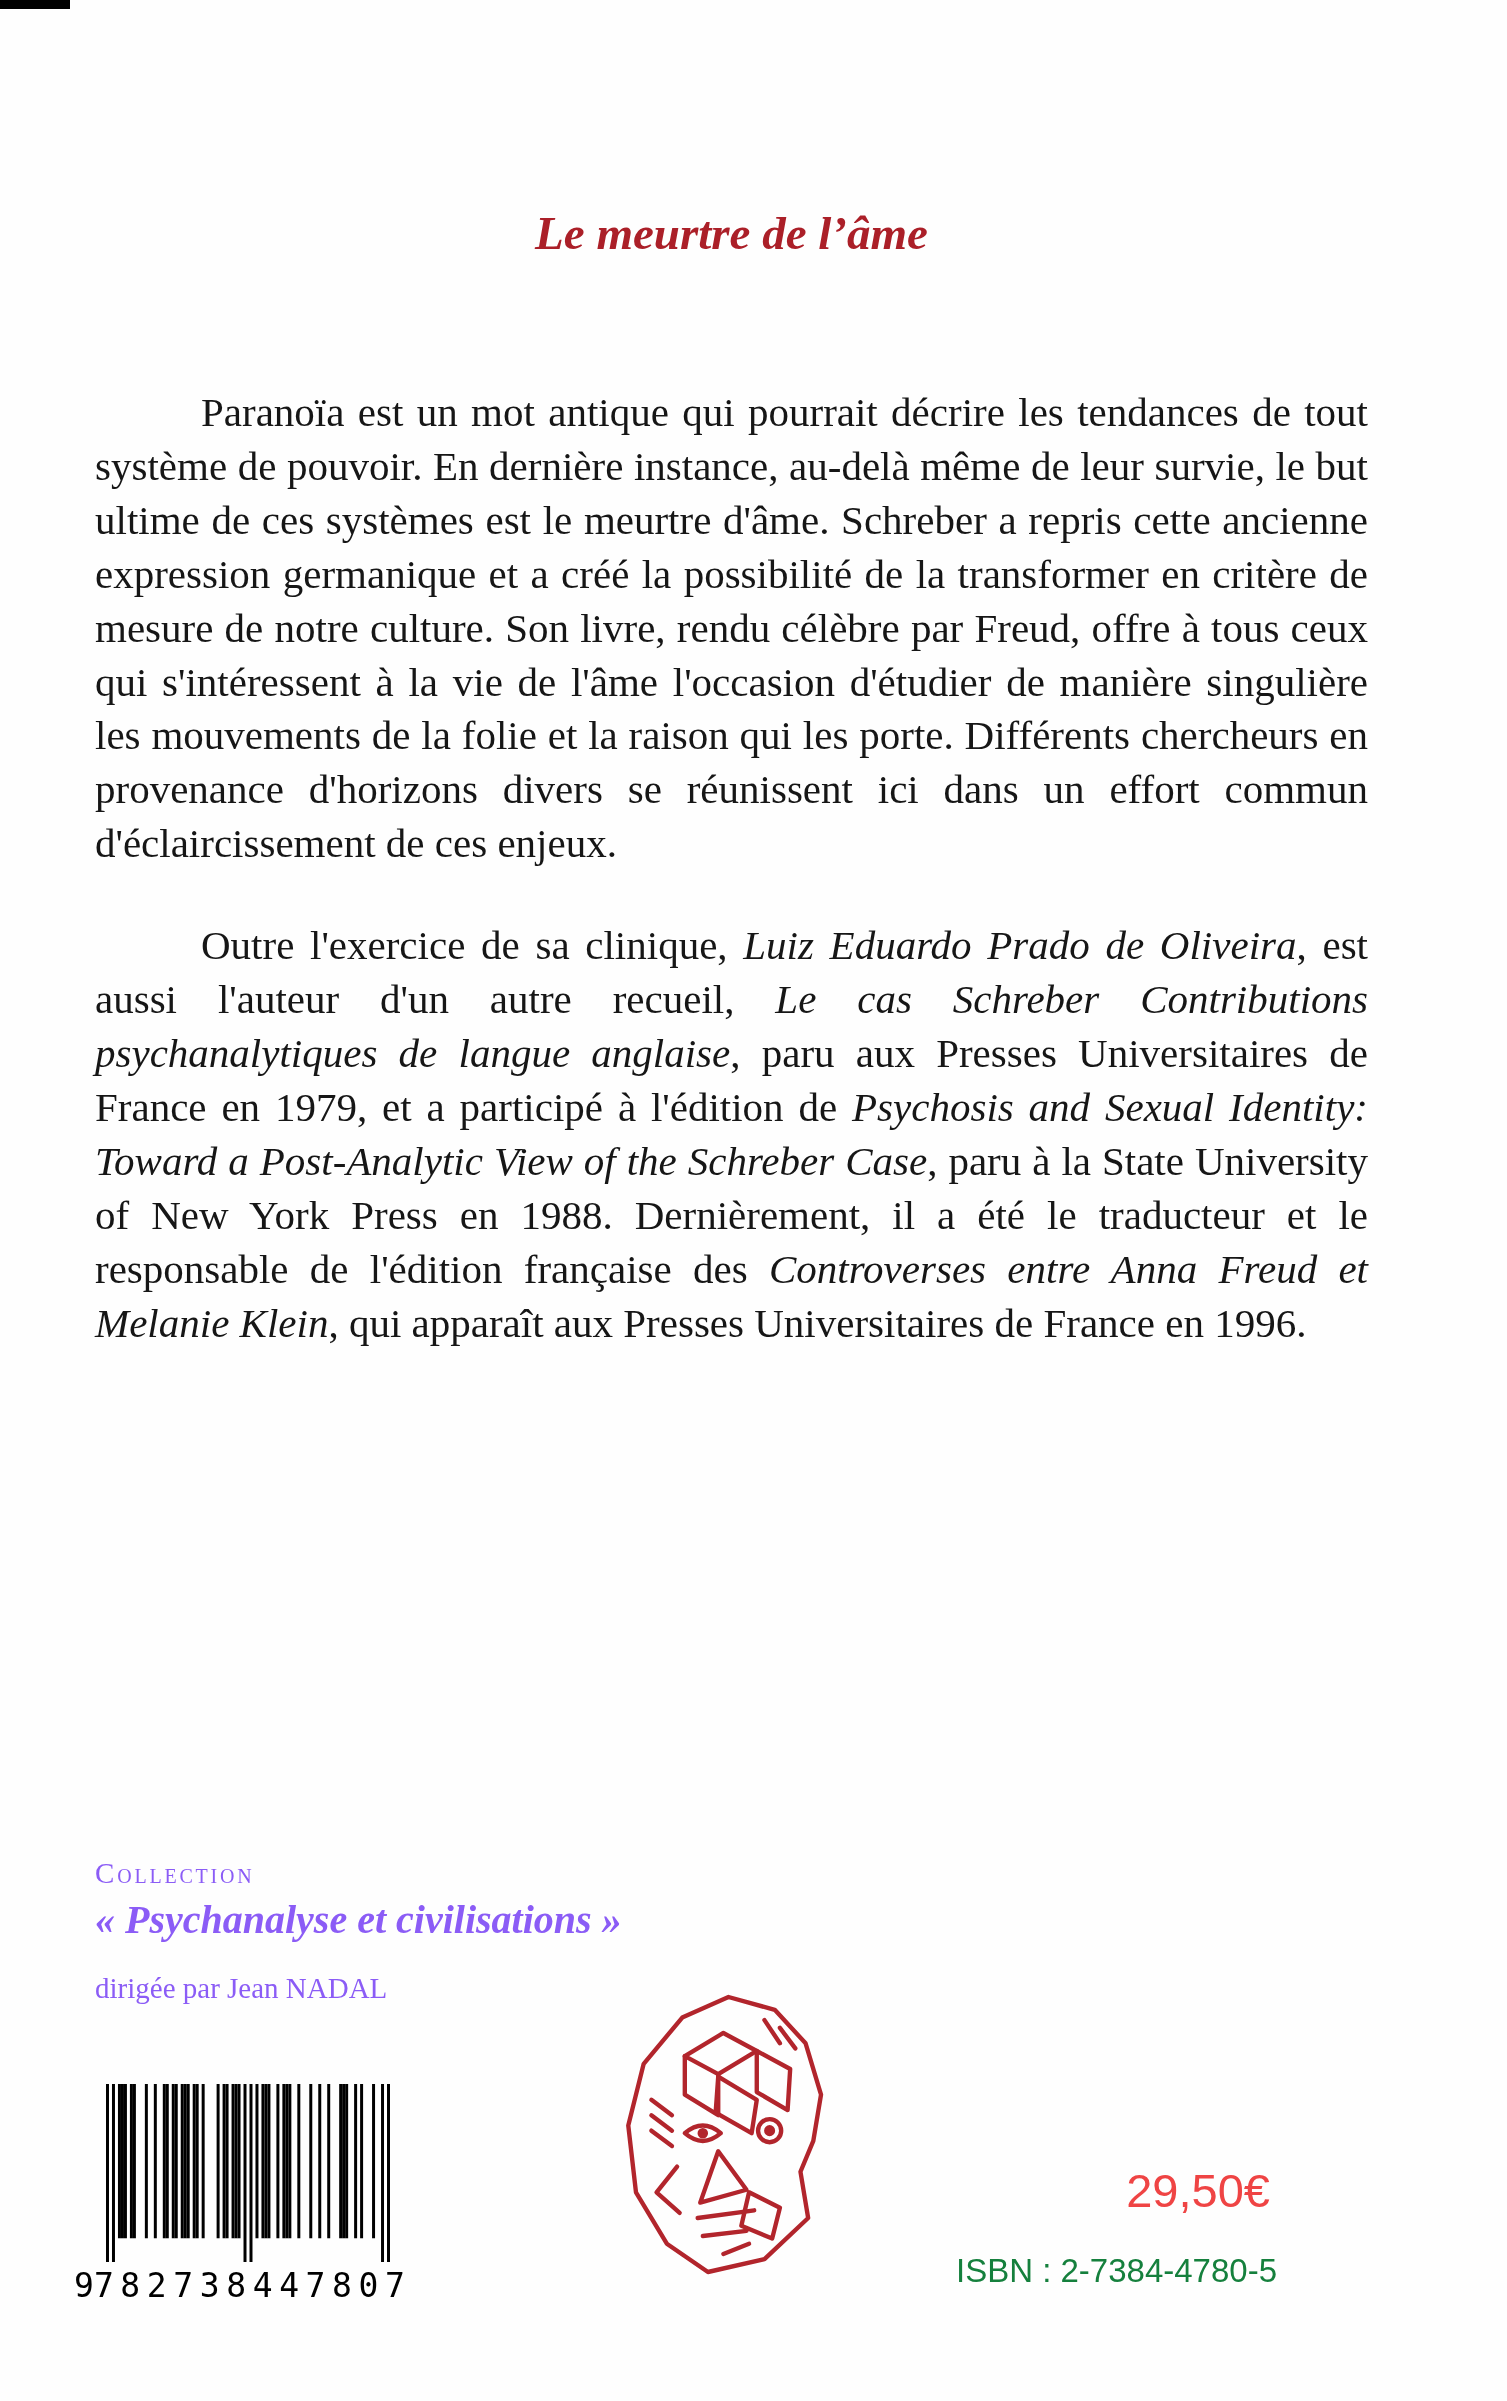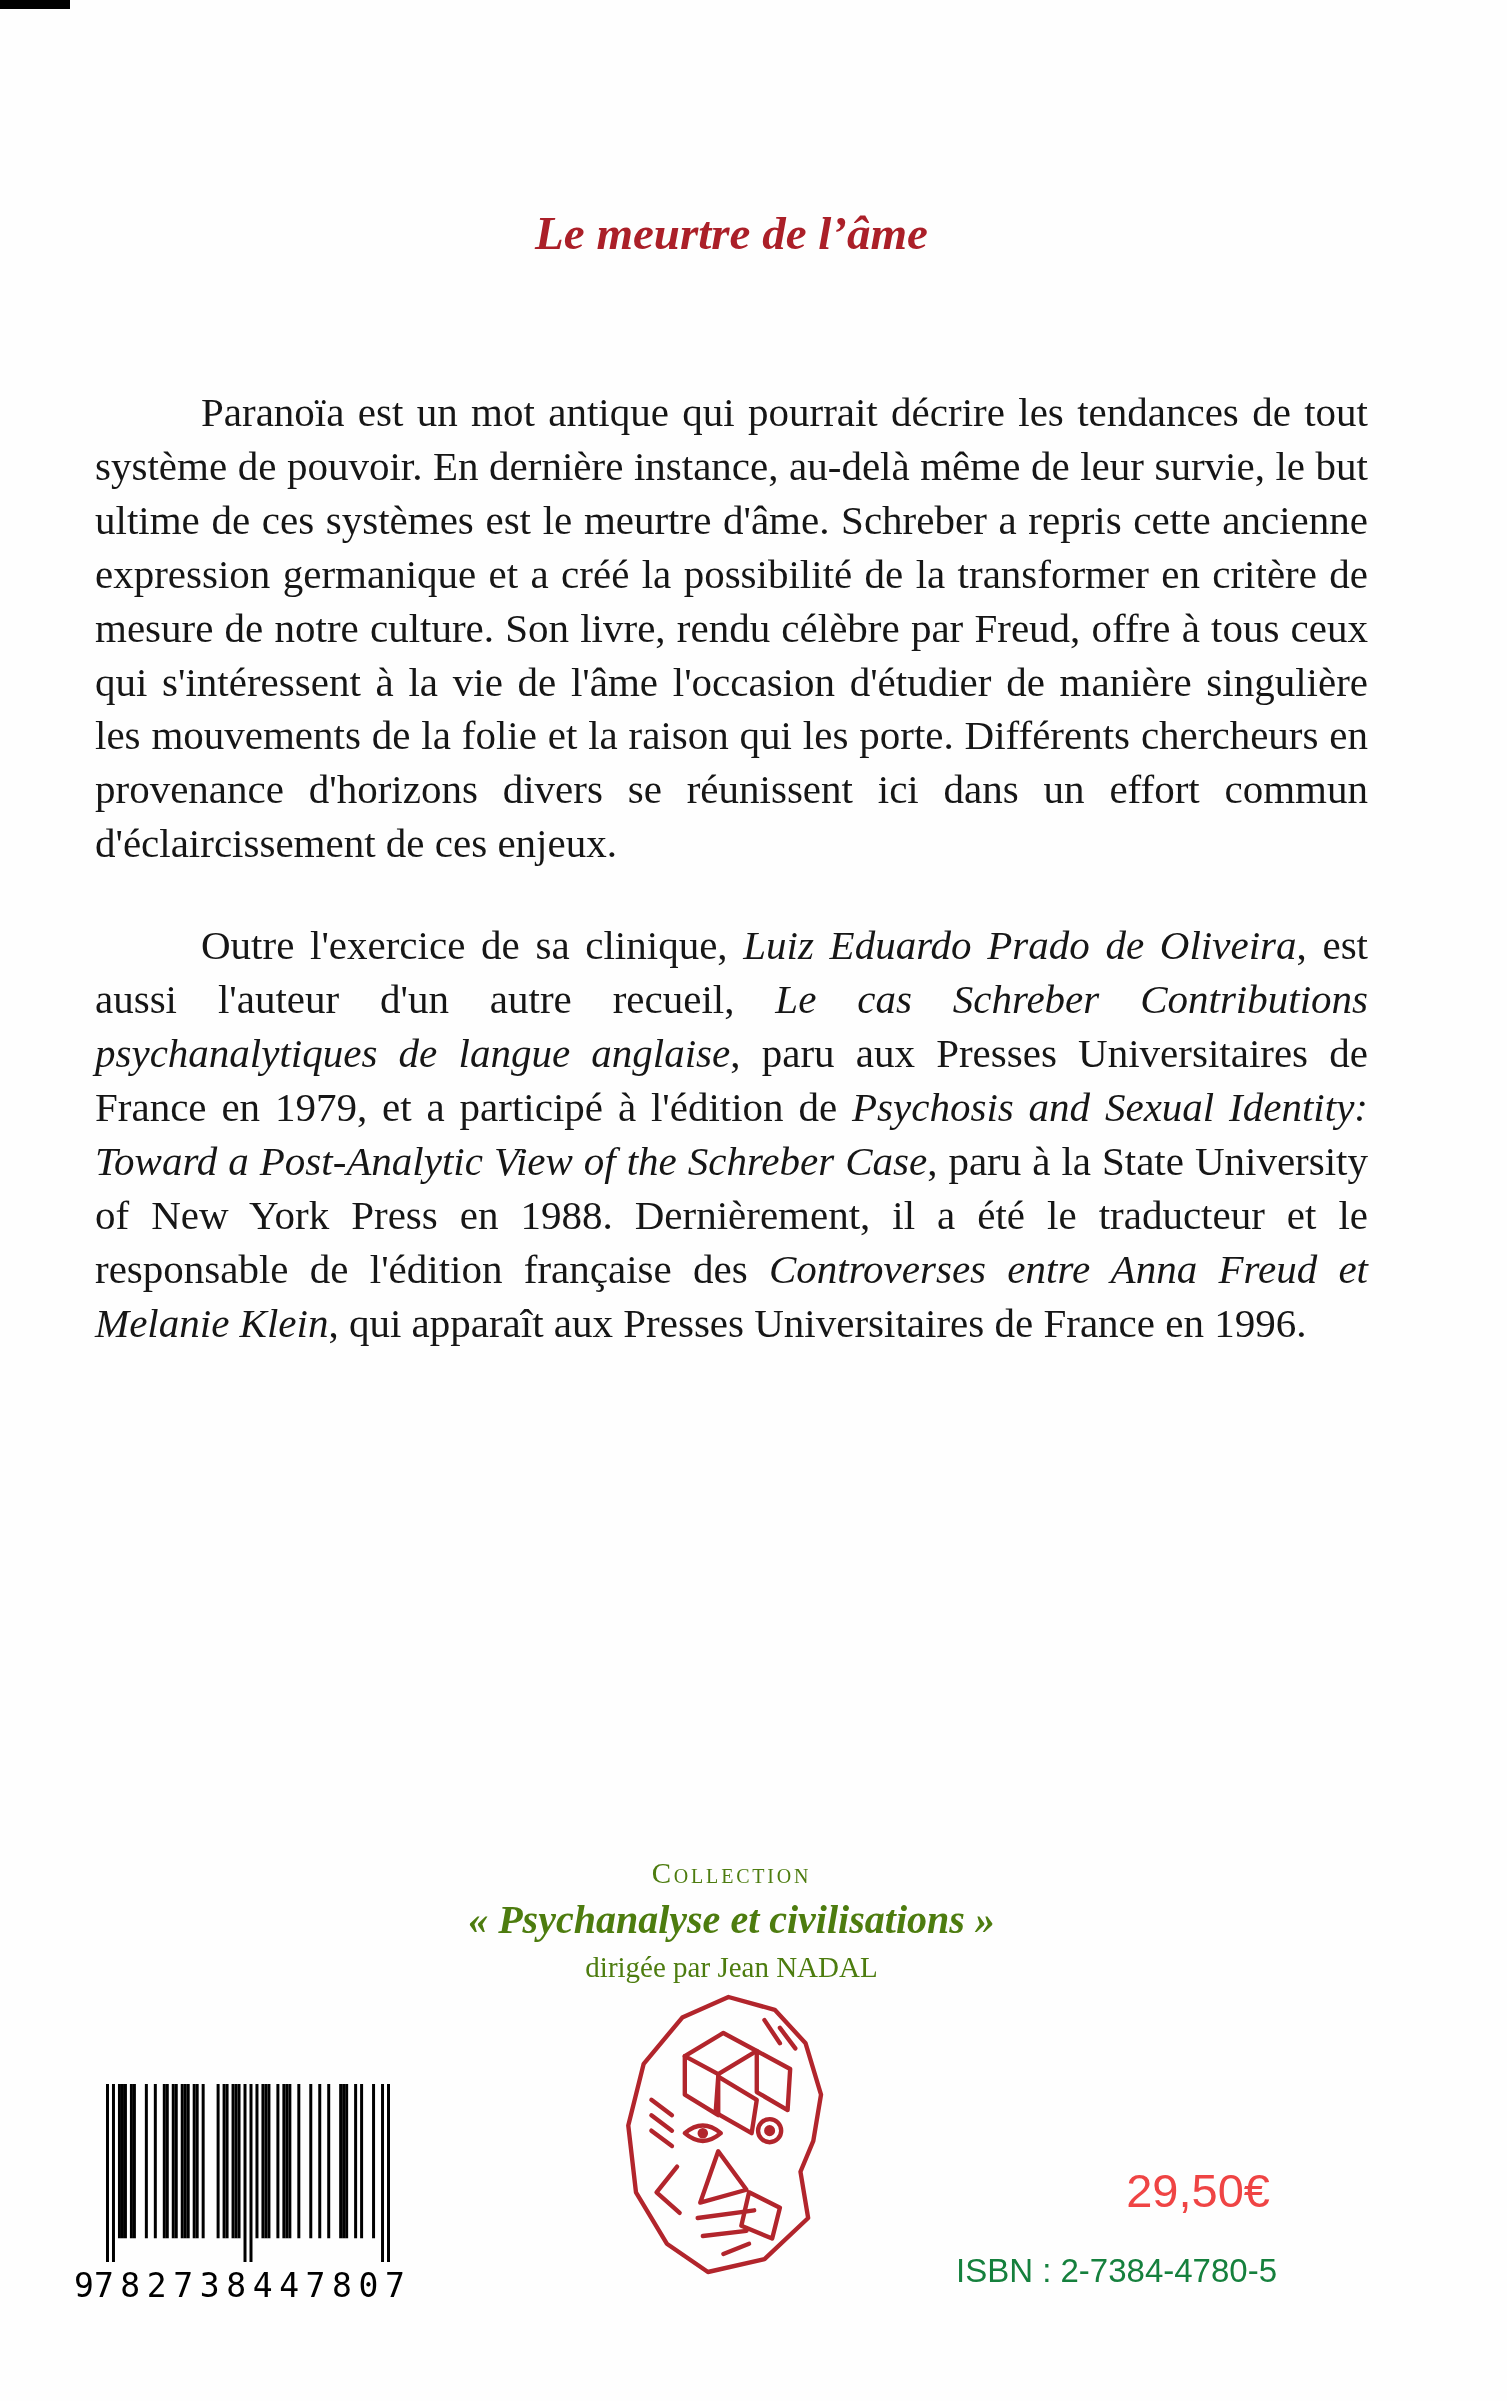--- a/index.html
+++ b/index.html
@@ -31,30 +31,30 @@
   .bodytext{
     position:absolute;top:386px;left:95px;width:1273px;
     font-size:41px;line-height:1.315;
     text-align:justify;
   }
   .bodytext p{margin:0;text-indent:106px;}
   .bodytext p + p{margin-top:48px;}
   .it{font-style:italic;}
   .collection{
     position:absolute;top:1857px;left:95px;width:1273px;
-    text-align:center;color:#4d7c0f;
+    text-align:left;color:#8b5cf6;
   }
   .collection .label{
     font-variant:small-caps;font-size:29px;letter-spacing:2.8px;
   }
   .collection .name{
     font-size:40px;font-weight:700;font-style:italic;margin-top:5.7px;
   }
   .collection .director{
-    font-size:29px;margin-top:8px;
+    font-size:29px;margin-top:29px;
   }
   .logo{
     position:absolute;top:1985px;left:600px;width:257px;height:299px;
   }
   .logo svg{width:100%;height:100%;}
   .barcode-wrap{
     position:absolute;left:106px;top:2084px;width:284px;
   }
   .barcode-wrap svg{display:block;width:284px;height:178px;}
   .barcode-digits{

